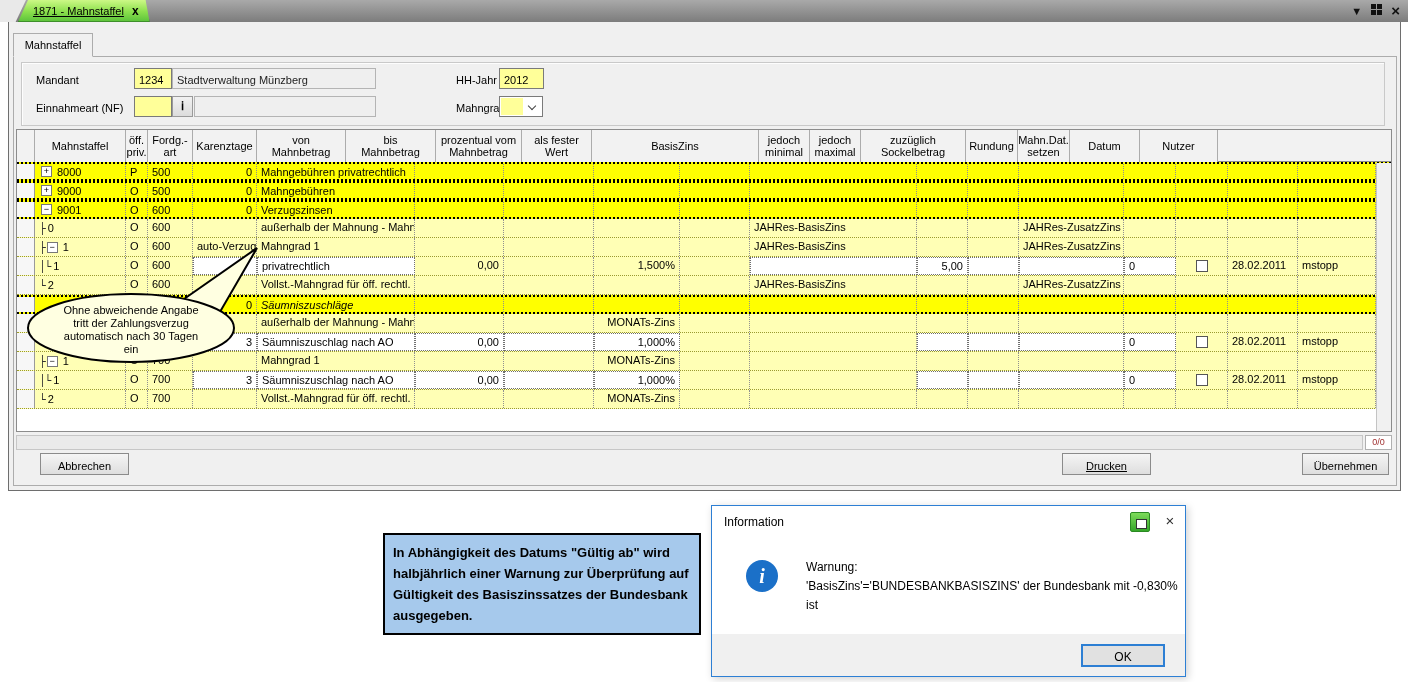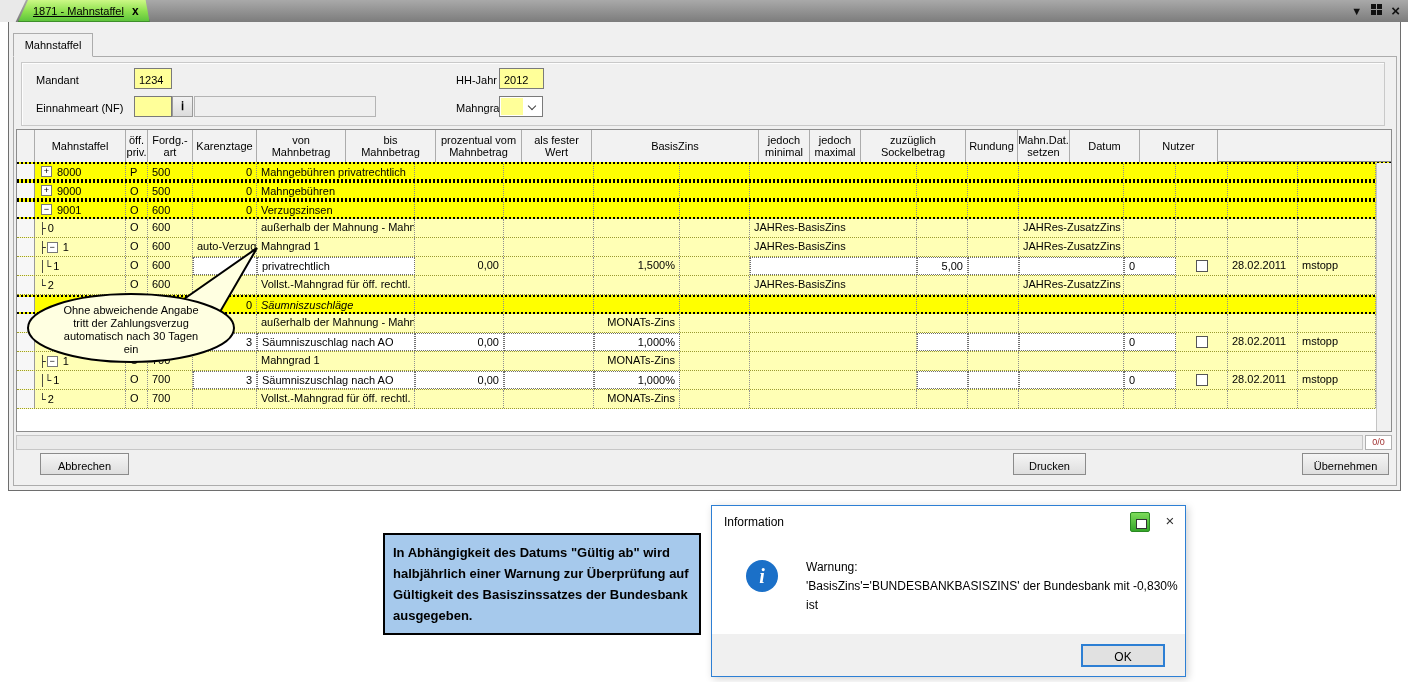--- a/index.html
+++ b/index.html
@@ -129,20 +129,21 @@
 
 <div class="window">
   <div class="inner-tab">
     <span>Mahnstaffel</span>
   </div>
   <div class="panel"></div>
   <div class="formbox"></div>
 
   <span class="lbl" style="left:27px; top:52px;">Mandant</span>
   <input class="field yellow" style="left: 125px; top: 46px; width: 38px;" readonly="" value="1234">
+  <input class="field gray" style="left: 163px; top: 46px; width: 204px;" readonly="" value="Stadtverwaltung Münzberg">
   <span class="lbl" style="left:447px; top:52px;">HH-Jahr</span>
   <input class="field yellow" style="left: 490px; top: 46px; width: 45px;" readonly="" value="2012">
 
   <span class="lbl" style="left:27px; top:80px;">Einnahmeart (NF)</span>
   <input class="field yellow" style="left: 125px; top: 74px; width: 38px;" readonly="" value="">
   <span class="infobtn" style="left:163px; top:74px;"><span>ℹ</span></span>
   <input class="field gray" style="left: 185px; top: 74px; width: 182px;" readonly="" value="">
   <span class="lbl" style="left:447px; top:80px;">Mahngrad</span>
   <span class="combo" style="left:490px; top:74px;">
     <span class="cy"></span>
@@ -487,21 +488,21 @@
     <ellipse cx="122" cy="106" rx="103" ry="34" fill="#ffffe1" stroke="#000" stroke-width="2"></ellipse>
     <text x="122" y="92" text-anchor="middle">Ohne abweichende Angabe</text>
     <text x="122" y="105" text-anchor="middle">tritt der Zahlungsverzug</text>
     <text x="122" y="118" text-anchor="middle">automatisch nach 30 Tagen</text>
     <text x="122" y="131" text-anchor="middle">ein</text>
   </svg>
 
   <div class="hscroll"></div>
   <div class="counter">0/0</div>
   <button class="btn" style="left:31px; top:431px; width:89px;">Abbrechen</button>
-  <button class="btn" style="left:1004px; top:431px; width:73px;">Drucken</button>
+  <button class="btn" style="left:1053px; top:431px; width:89px;text-decoration:underline;">Drucken</button>
   <button class="btn" style="left:1293px; top:431px; width:87px;">Übernehmen</button>
 </div>
 
 <div class="note">In Abhängigkeit des Datums "Gültig ab" wird halbjährlich einer Warnung zur Überprüfung auf Gültigkeit des Basiszinssatzes der Bundesbank ausgegeben.</div>
 
 <div class="dialog">
   <div class="dlg-title">
     <span class="cap">Information</span>
     <span class="dlg-appicon"></span>
     <span class="dlg-close">×</span>

